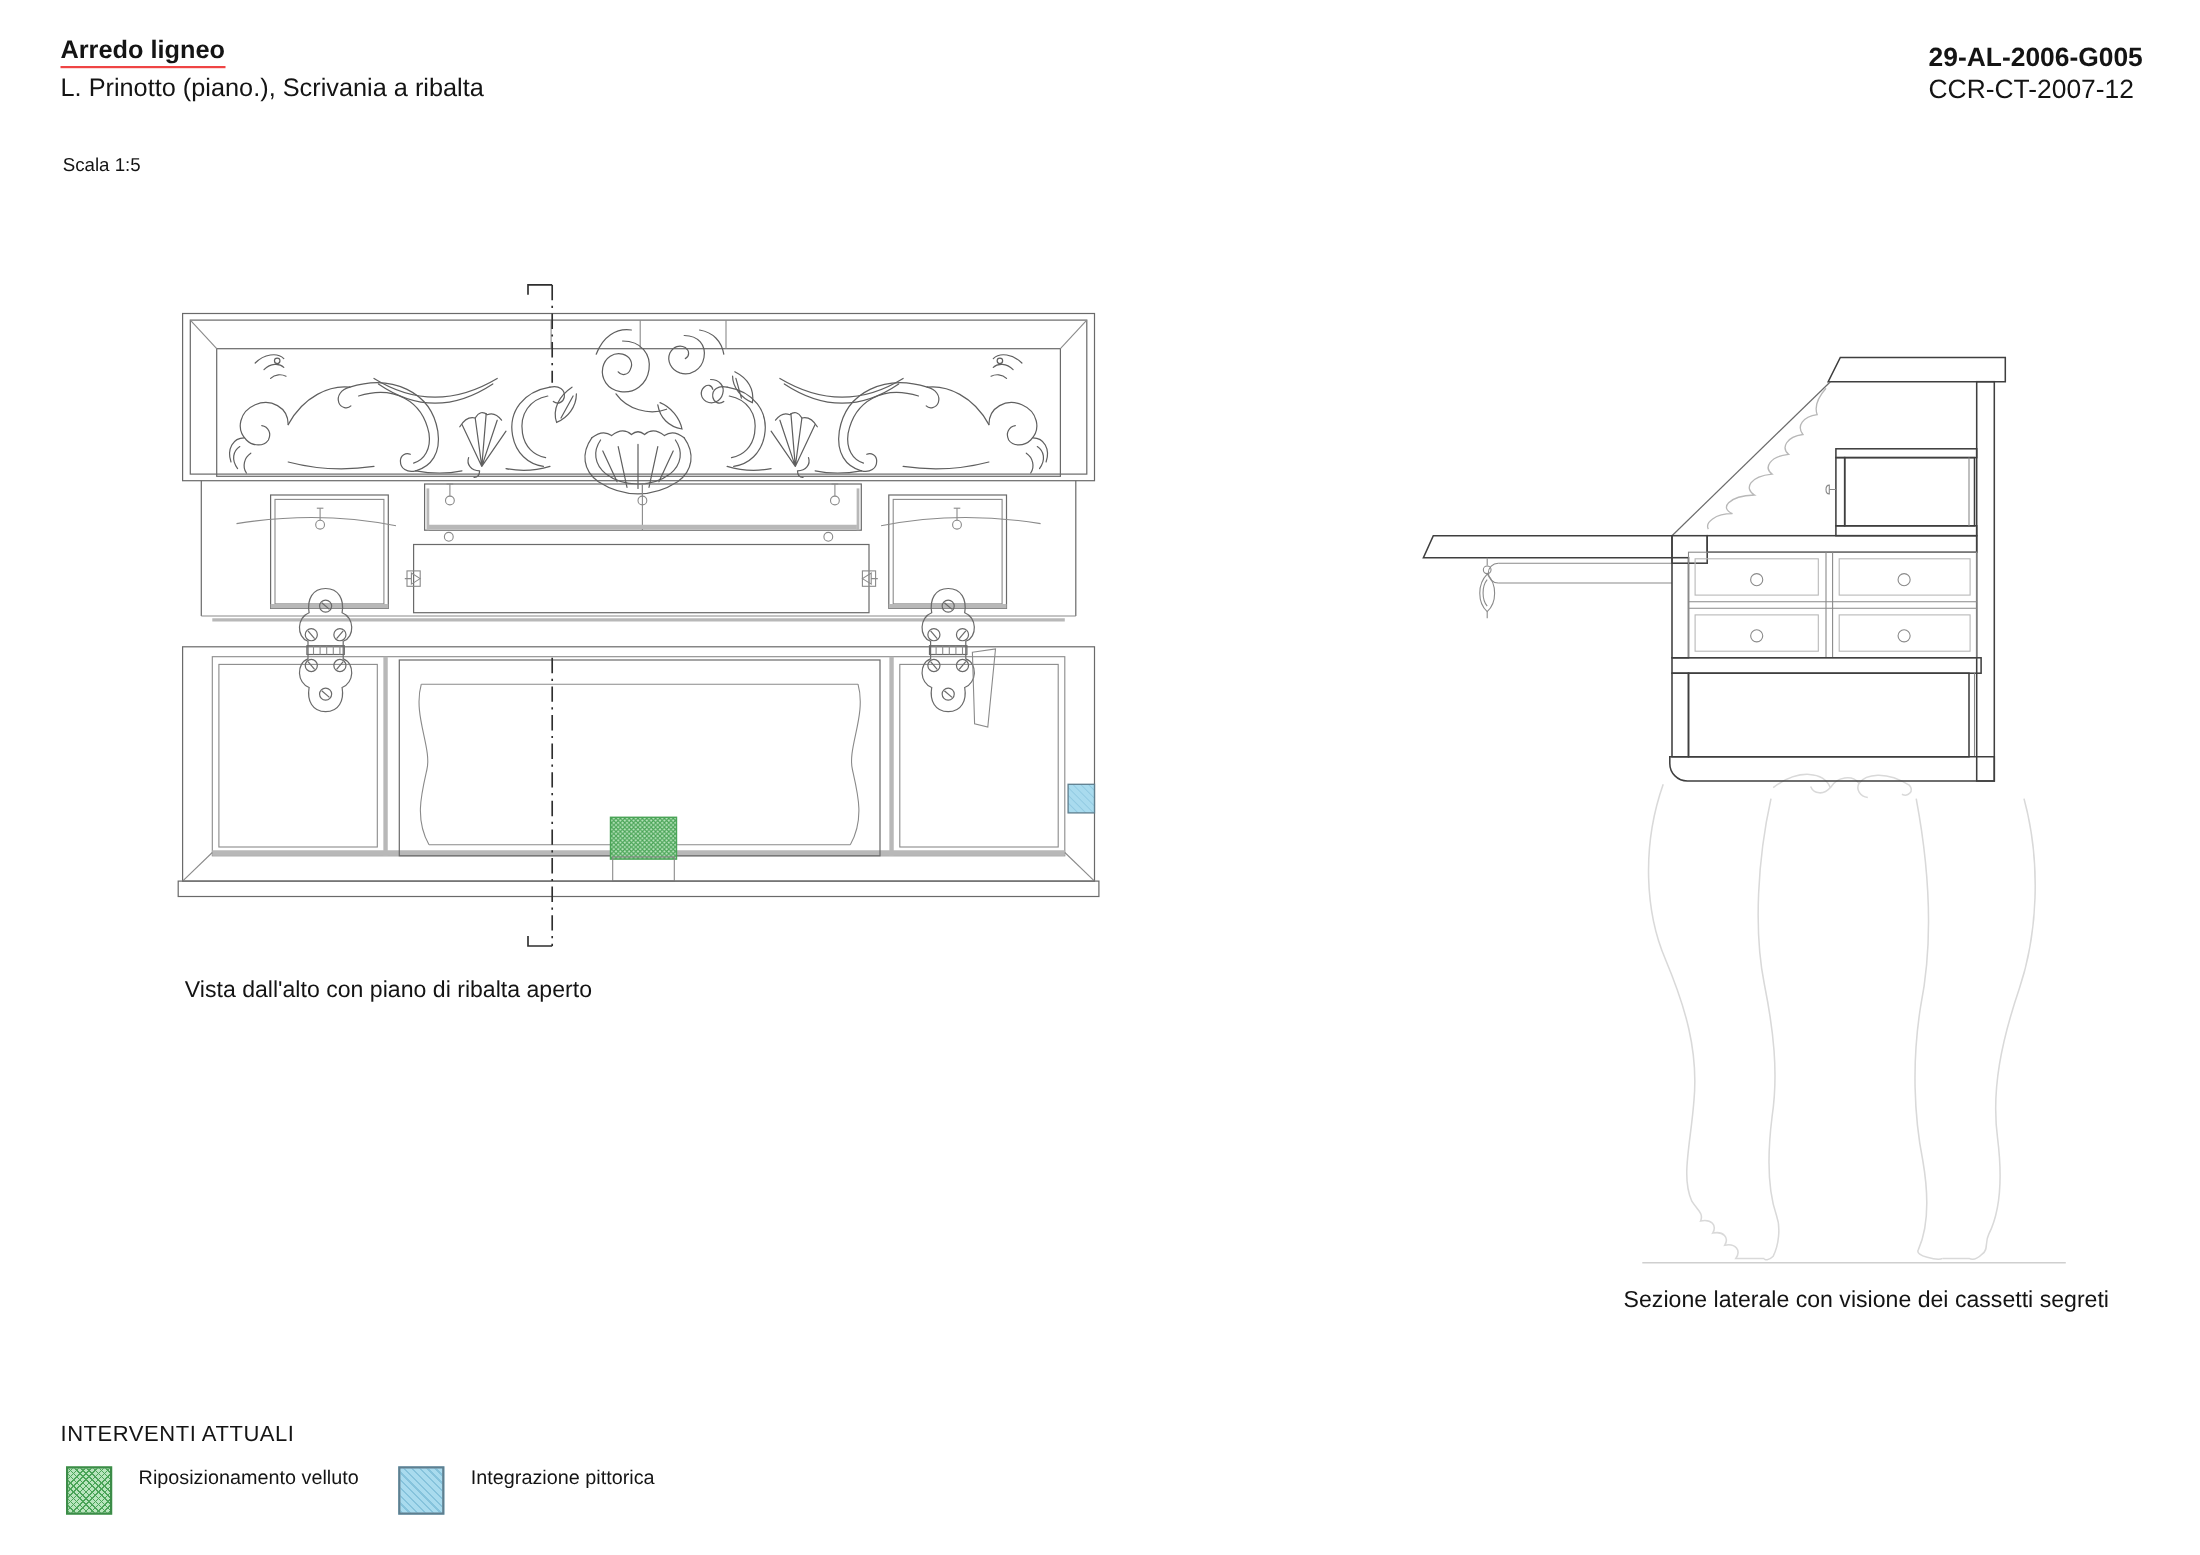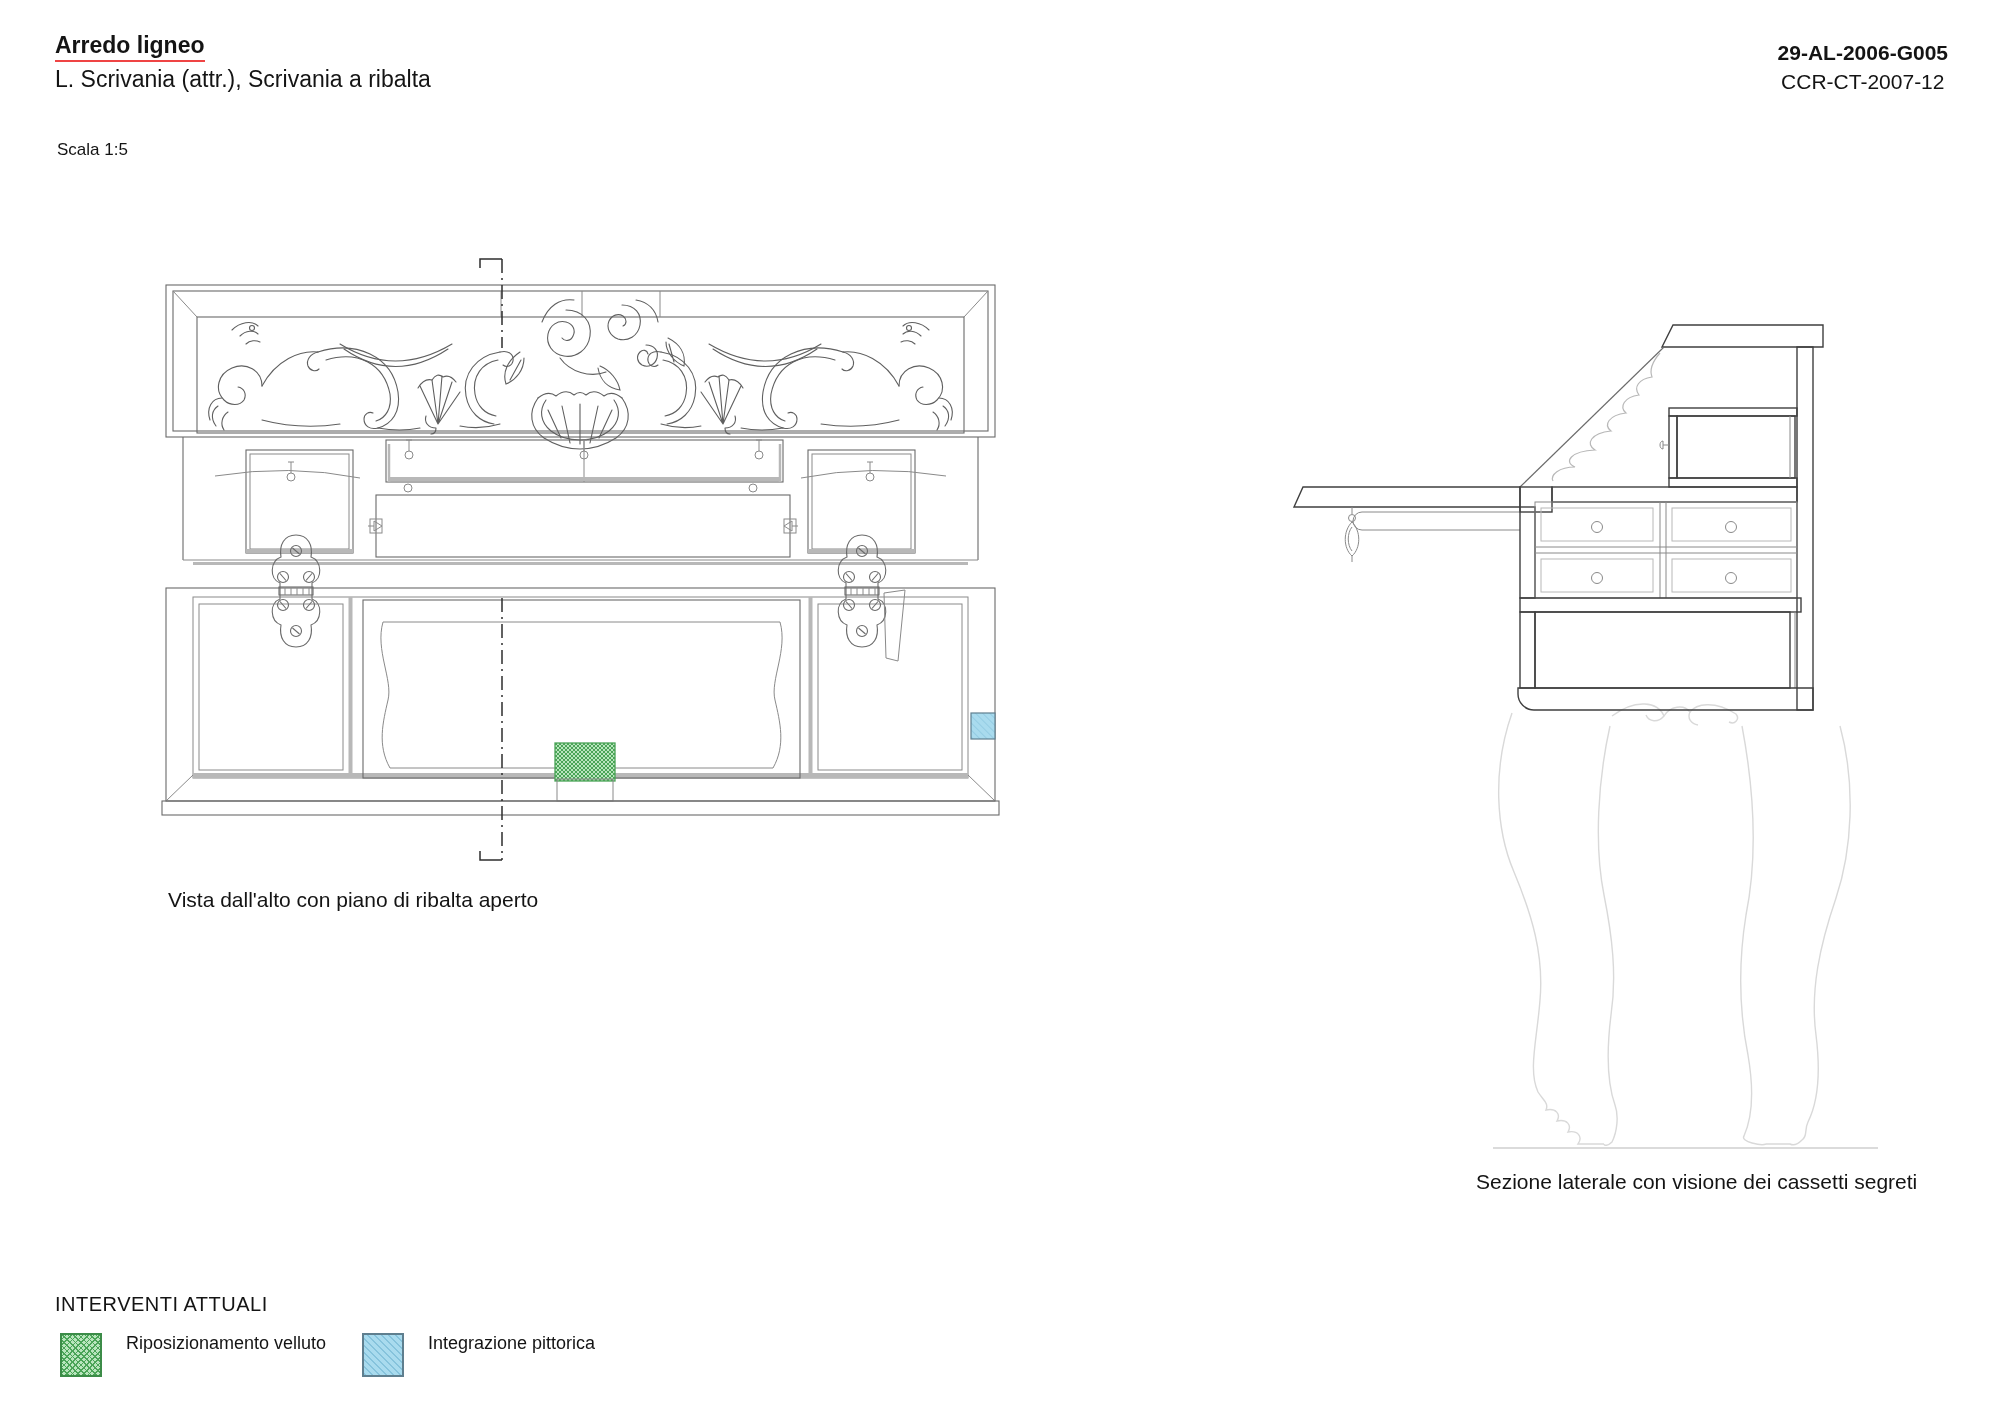--- a/index.html
+++ b/index.html
@@ -4,21 +4,21 @@
 <style>
   html,body{margin:0;padding:0;}
   body{
     width:2000px;height:1414px;position:relative;background:#ffffff;
     font-family:"Liberation Sans",sans-serif;color:#141414;overflow:hidden;
   }
   .abs{position:absolute;}
   .title{font-size:23px;font-weight:bold;display:inline-block;border-bottom:2px solid #ef4444;padding-bottom:1px;}
   .subtitle{font-size:23px;margin-top:4px;}
   .subtitle .work{}
-  .codes{font-size:21px;text-align:center;line-height:29px;}
+  .codes{font-size:24px;text-align:left;line-height:29px;}
   .codes .c1{font-weight:bold;}
   .scala{font-size:17px;}
   .caption{font-size:21px;white-space:nowrap;}
   .legend-head{font-size:20px;letter-spacing:0.5px;}
   .legend-row{position:absolute;display:flex;align-items:flex-start;}
   .legend-label{font-size:18px;}
   .swatch{width:42px;height:44px;box-sizing:border-box;}
   .swatch-green{
     border:2px solid #3c8c48;
     background-color:var(--velvet-green-fill,#b9e5bd);
@@ -39,21 +39,21 @@
   .gray{stroke:#b8b8b8;fill:none;}
   .dark{stroke:#3f3f3f;fill:none;stroke-width:1.4;}
   .faint{stroke:#d9d9d9;fill:none;stroke-width:1.4;}
 </style>
 </head>
 <body>
 
 <div class="abs" style="left:55px;top:32px;">
   <div class="title">Arredo ligneo</div>
   <div class="subtitle">
-    <span>L. Scrivania (attr.), </span><span class="work">Scrivania a ribalta</span>
+    <span>L. Prinotto (piano.), </span><span class="work">Scrivania a ribalta</span>
   </div>
 </div>
 
 <div class="abs codes" style="right:52px;top:38px;">
   <div class="c1">29-AL-2006-G005</div>
   <div class="c2">CCR-CT-2007-12</div>
 </div>
 
 <div class="abs scala" style="left:57px;top:140px;">Scala 1:5</div>
 

